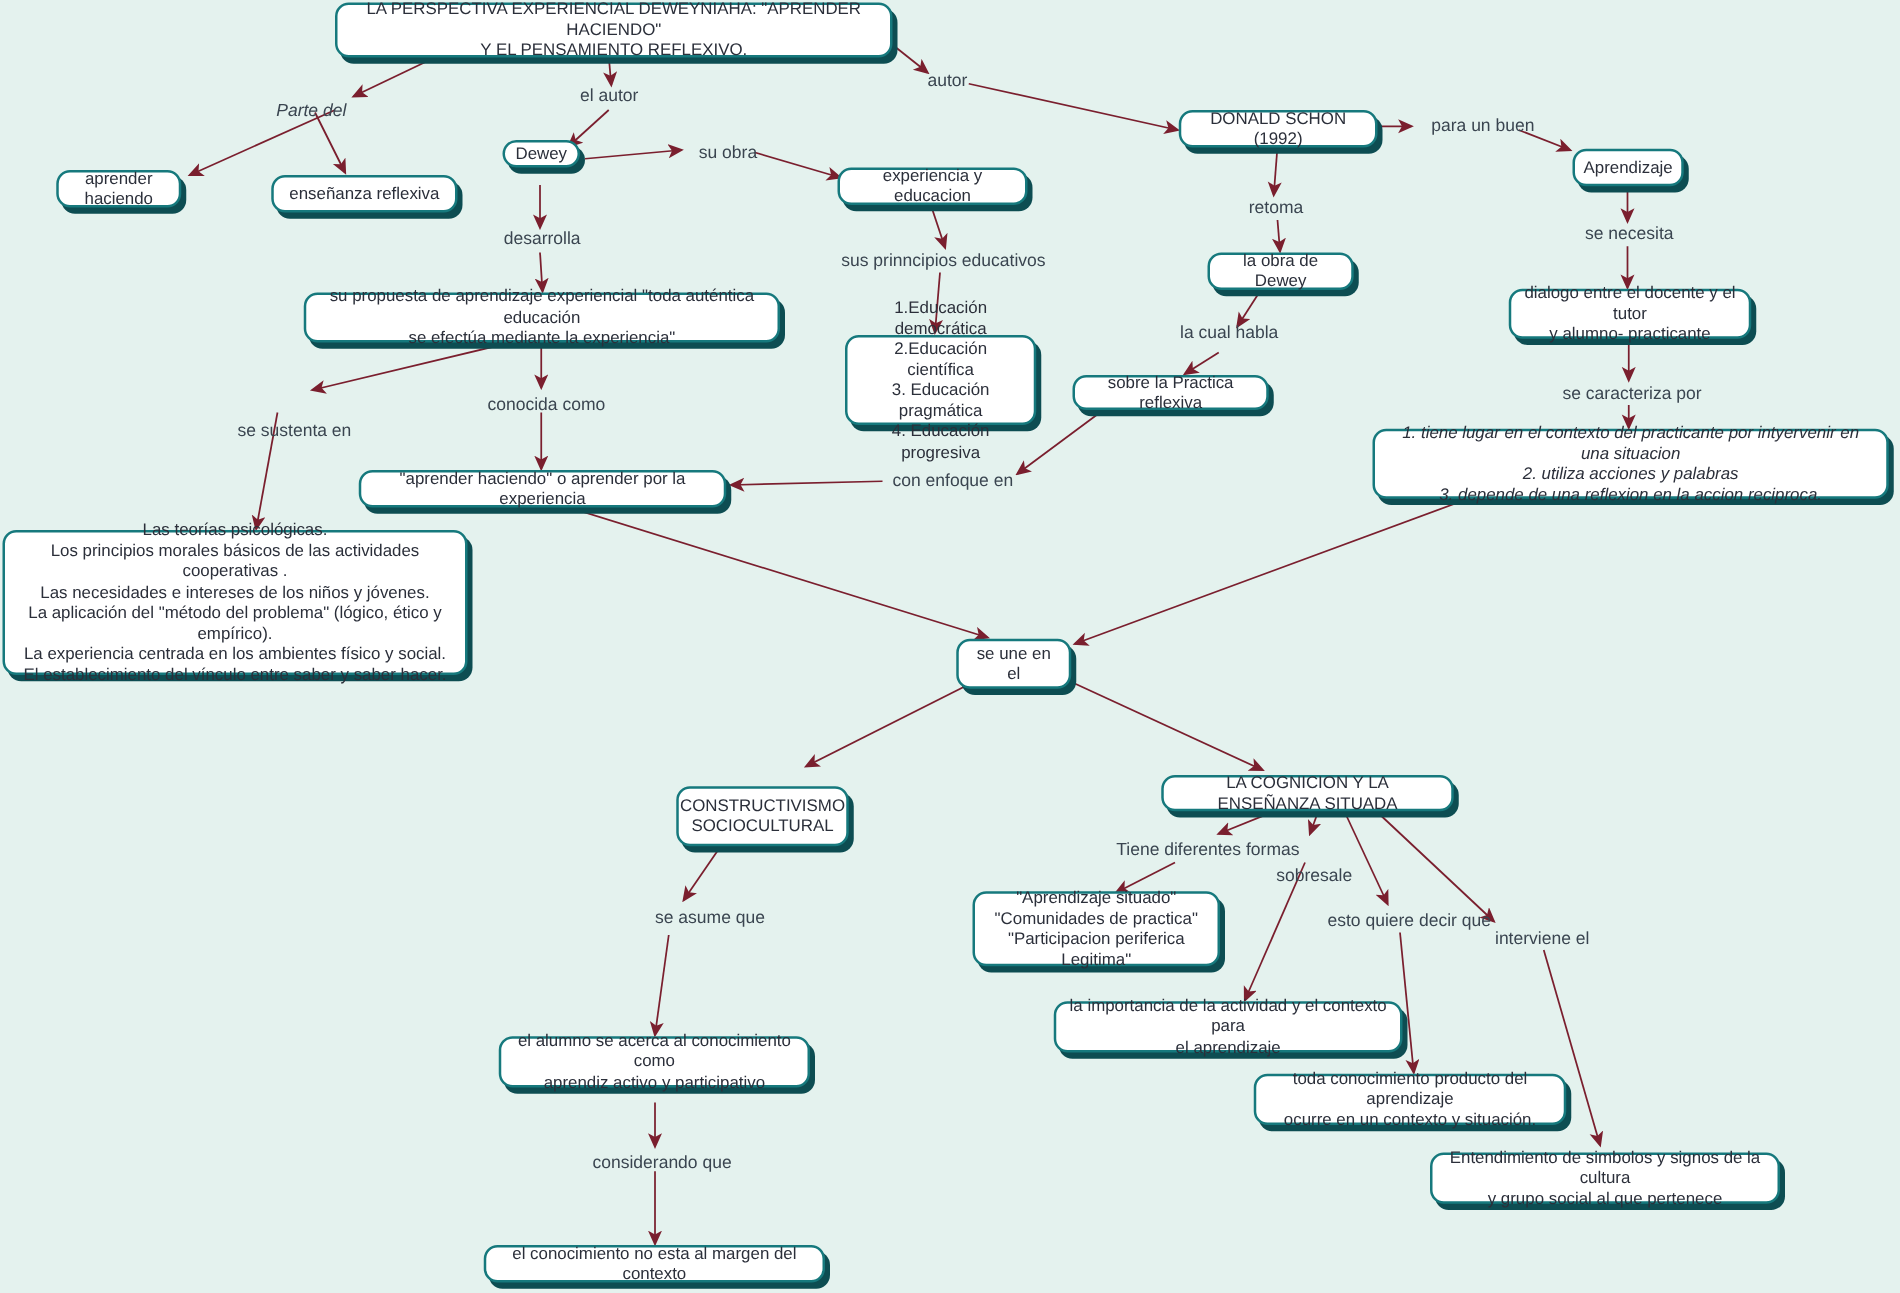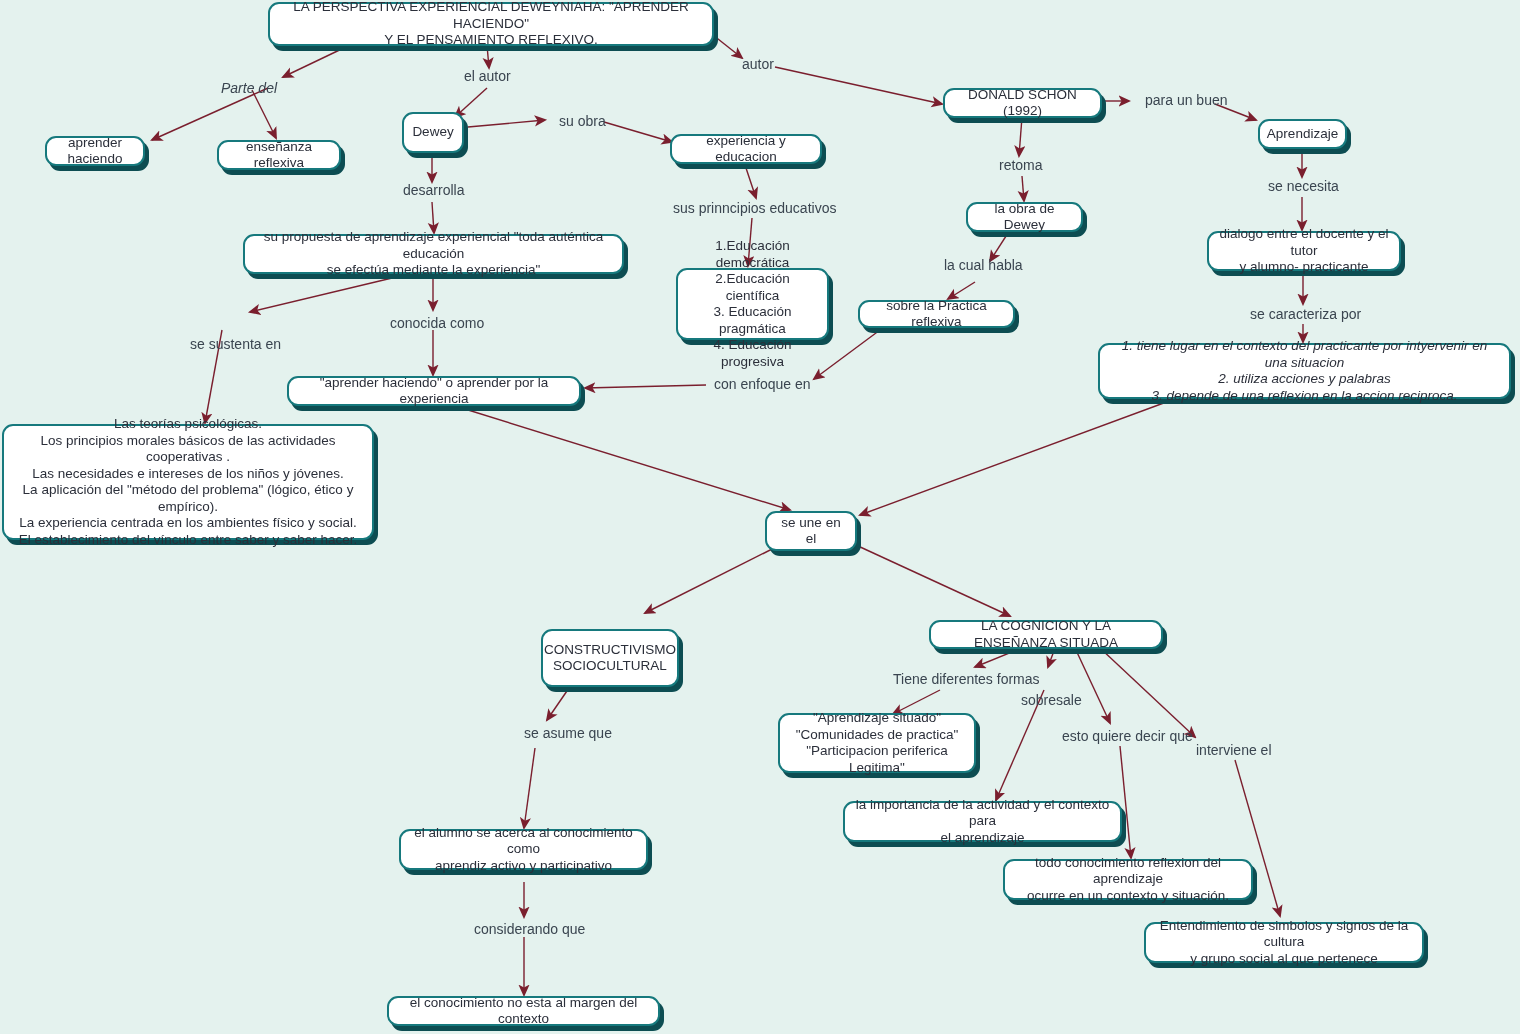--- a/index.html
+++ b/index.html
@@ -124,23 +124,23 @@
       <path d="M524,882 L524,917"></path>
       <path d="M524,937 L524,995"></path>
     </g>
   </svg>
 
   <div class="node" style="left:268px;top:2px;width:446px;height:44px;">LA PERSPECTIVA EXPERIENCIAL DEWEYNIAHA: "APRENDER HACIENDO"
 Y EL PENSAMIENTO REFLEXIVO.</div>
 
   <div class="node" style="left:45px;top:136px;width:100px;height:30px;">aprender haciendo</div>
 
-  <div class="node" style="left:217px;top:140px;width:124px;height:30px;">enseñanza reflexiva</div>
-
-  <div class="node" style="left:402px;top:112px;width:62px;height:41px;">Dewey</div>
+  <div class="node" style="left:217px;top:140px;width:149px;height:30px;">enseñanza reflexiva</div>
+
+  <div class="node" style="left:402px;top:112px;width:62px;height:22px;">Dewey</div>
 
   <div class="node" style="left:670px;top:134px;width:152px;height:30px;">experiencia y educacion</div>
 
   <div class="node" style="left:943px;top:88px;width:159px;height:30px;">DONALD SCHON (1992)</div>
 
   <div class="node" style="left:1258px;top:119px;width:89px;height:30px;">Aprendizaje</div>
 
   <div class="node" style="left:966px;top:202px;width:117px;height:30px;">la obra de Dewey</div>
 
   <div class="node" style="left:1207px;top:231px;width:194px;height:40px;">dialogo entre el docente y el tutor
@@ -164,33 +164,33 @@
 
   <div class="node" style="left:2px;top:424px;width:372px;height:116px;">Las teorías psicológicas.
 Los principios morales básicos de las actividades cooperativas .
 Las necesidades e intereses de los niños y jóvenes.
 La aplicación del "método del problema" (lógico, ético y empírico).
 La experiencia centrada en los ambientes físico y social.
 El establecimiento del vínculo entre saber y saber hacer.</div>
 
   <div class="node" style="left:765px;top:511px;width:92px;height:40px;">se une en el</div>
 
-  <div class="node" style="left:541px;top:629px;width:138px;height:58px;">CONSTRUCTIVISMO
+  <div class="node" style="left:541px;top:629px;width:138px;height:48px;">CONSTRUCTIVISMO
 SOCIOCULTURAL</div>
 
   <div class="node" style="left:929px;top:620px;width:234px;height:29px;">LA COGNICION Y LA ENSEÑANZA SITUADA</div>
 
   <div class="node" style="left:778px;top:713px;width:198px;height:60px;">"Aprendizaje situado"
 "Comunidades de practica"
 "Participacion periferica Legitima"</div>
 
   <div class="node" style="left:843px;top:801px;width:279px;height:41px;">la importancia de la actividad y el contexto para
 el aprendizaje</div>
 
-  <div class="node" style="left:1003px;top:859px;width:250px;height:41px;">todo conocimiento reflexion del aprendizaje
+  <div class="node" style="left:1003px;top:859px;width:250px;height:41px;">toda conocimiento producto del aprendizaje
 ocurre en un contexto y situación.</div>
 
   <div class="node" style="left:1144px;top:922px;width:280px;height:41px;">Entendimiento de simbolos y signos de la cultura
 y grupo social al que pertenece</div>
 
   <div class="node" style="left:399px;top:829px;width:249px;height:41px;">el alumno se acerca al conocimiento como
 aprendiz activo y participativo</div>
 
   <div class="node" style="left:387px;top:996px;width:273px;height:30px;">el conocimiento no esta al margen del contexto</div>
 

